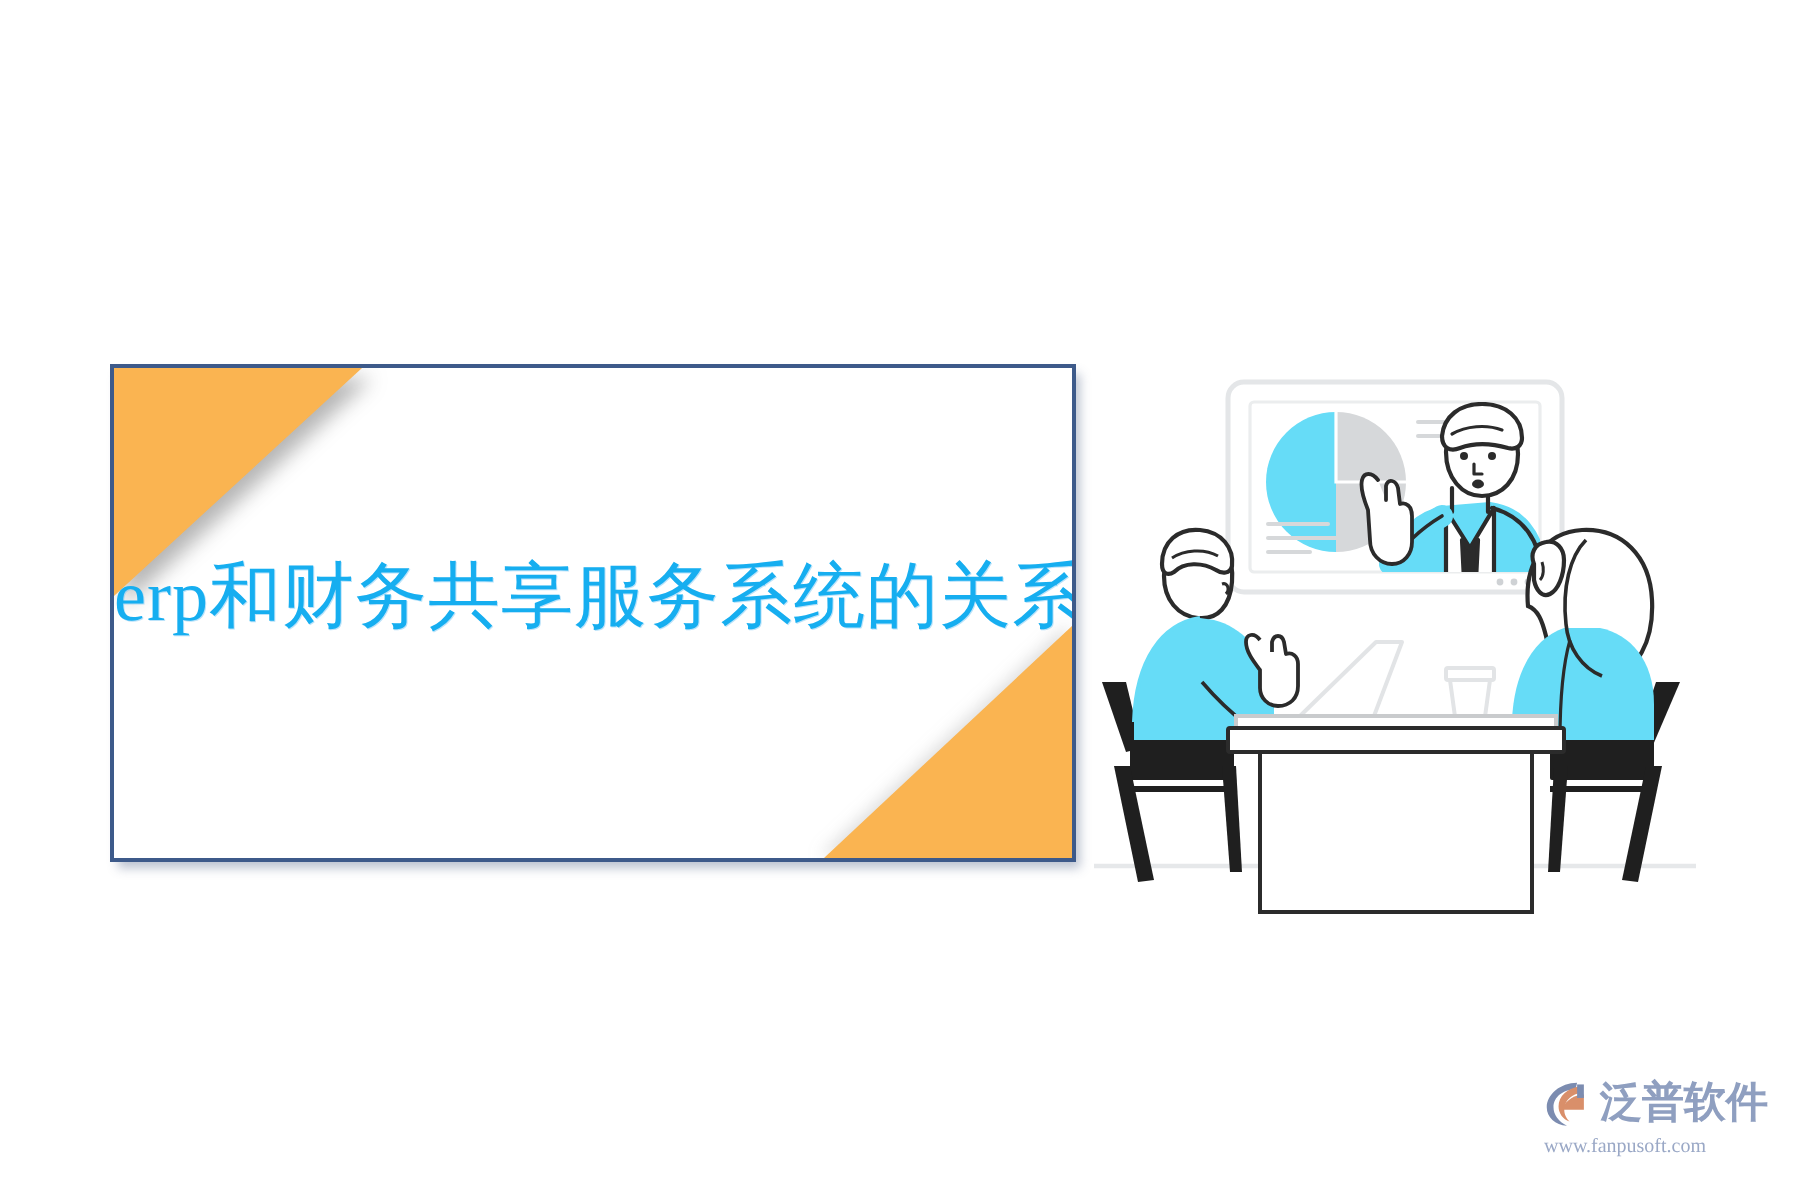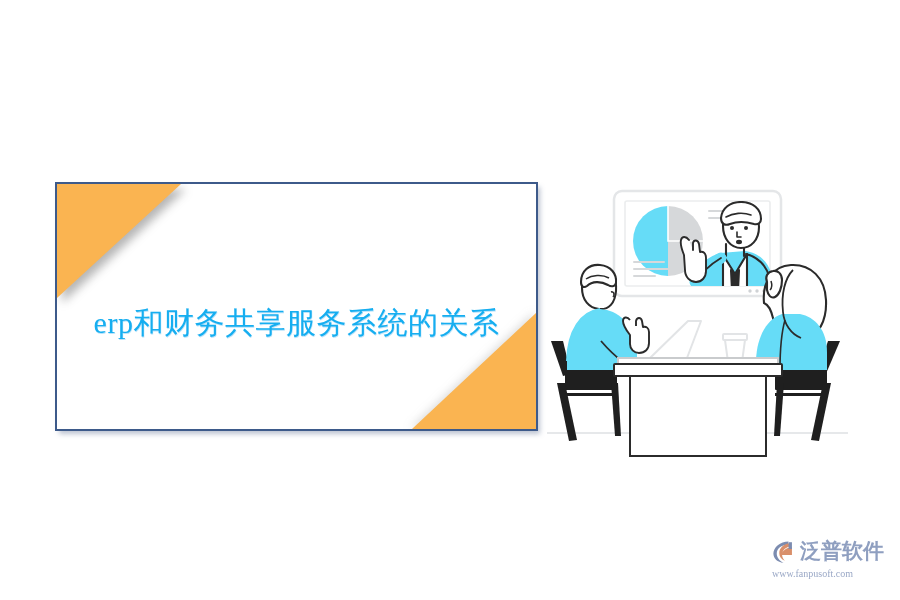--- a/index.html
+++ b/index.html
@@ -42,24 +42,24 @@
     right: 0; bottom: 0;
     width: 0; height: 0;
     border-right: 124px solid #fab451;
     border-top: 116px solid transparent;
     filter: drop-shadow(-2px -1px 4px rgba(120,120,120,0.25));
   }
   #banner-title {
     position: absolute;
     left: 0;
     right: 0;
-    top: 120px;
+    top: 95px;
     text-align: center;
     color: #16aef0;
-    font-size: 30px;
+    font-size: 36px;
     line-height: 38px;
     letter-spacing: 0.5px;
     font-family: "Liberation Serif", "DejaVu Serif", serif;
     white-space: nowrap;
     text-shadow: 0.5px 0.5px 0 rgba(120,200,245,0.5);
   }
 
   
   #illustration {
     position: absolute;

